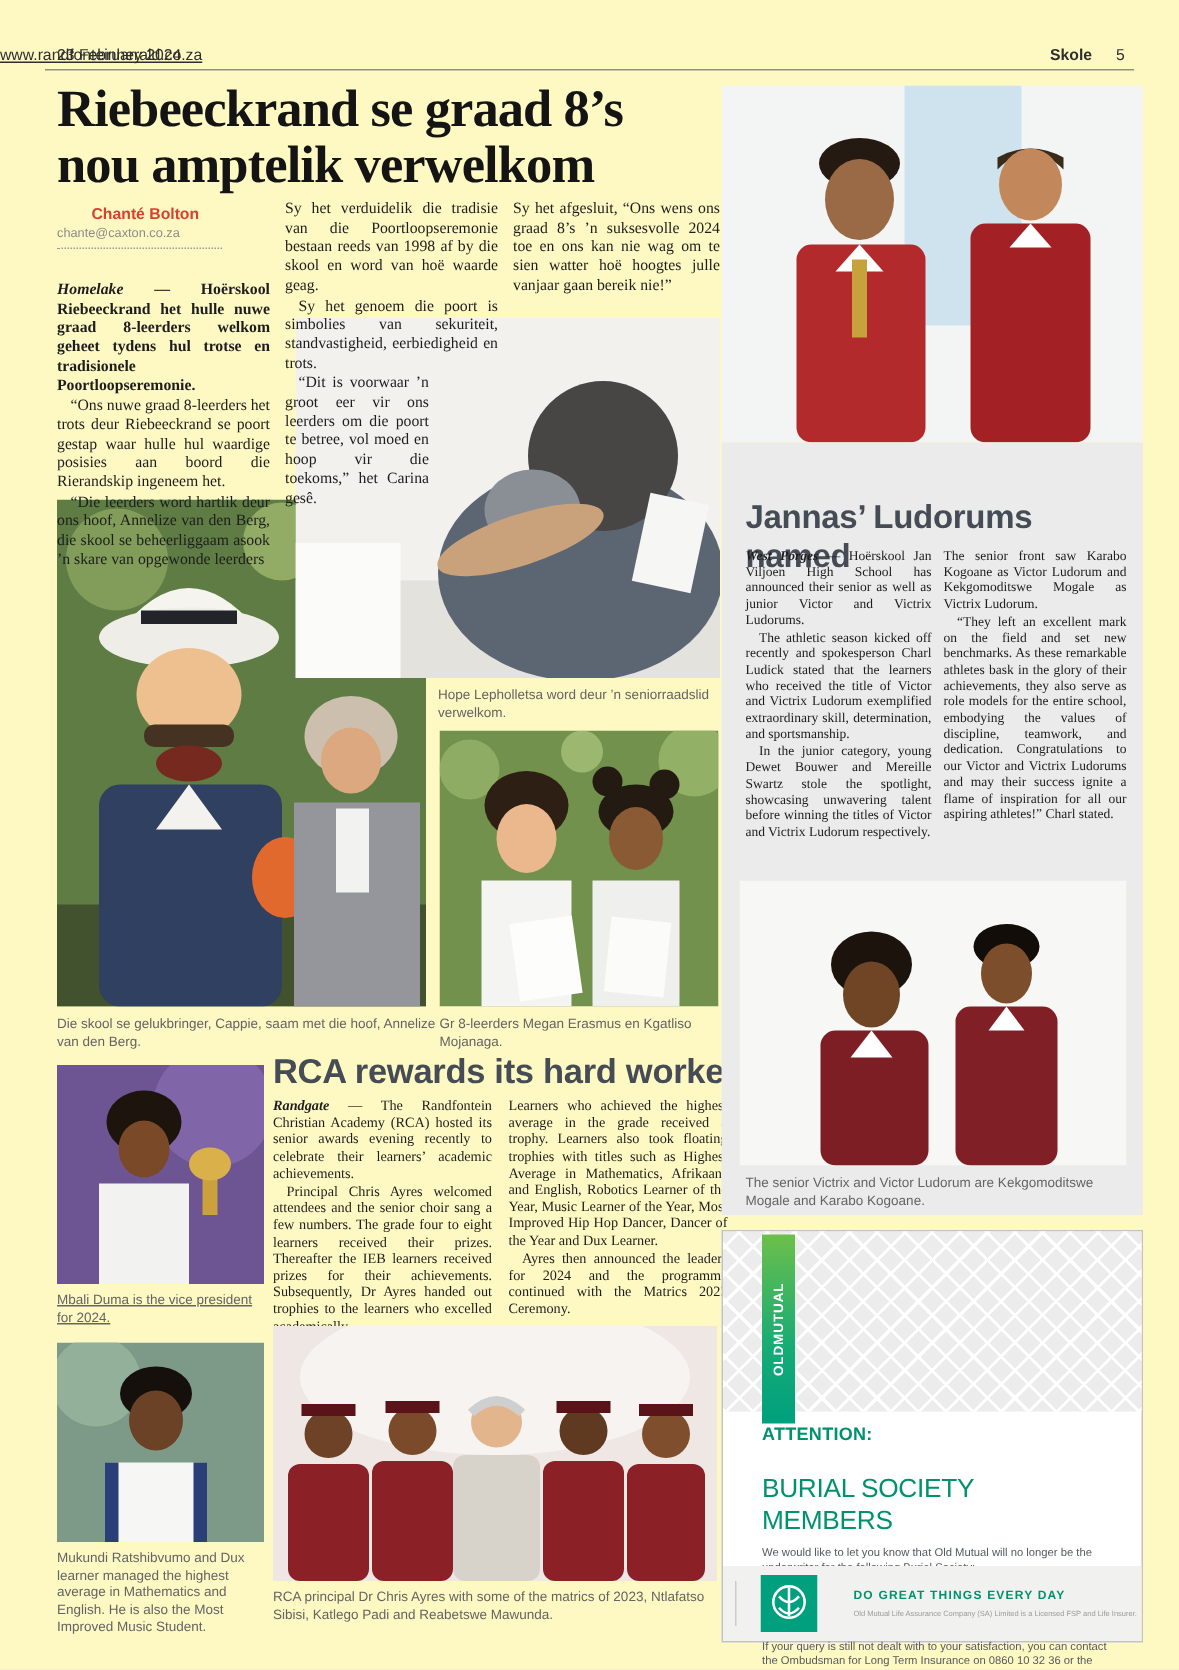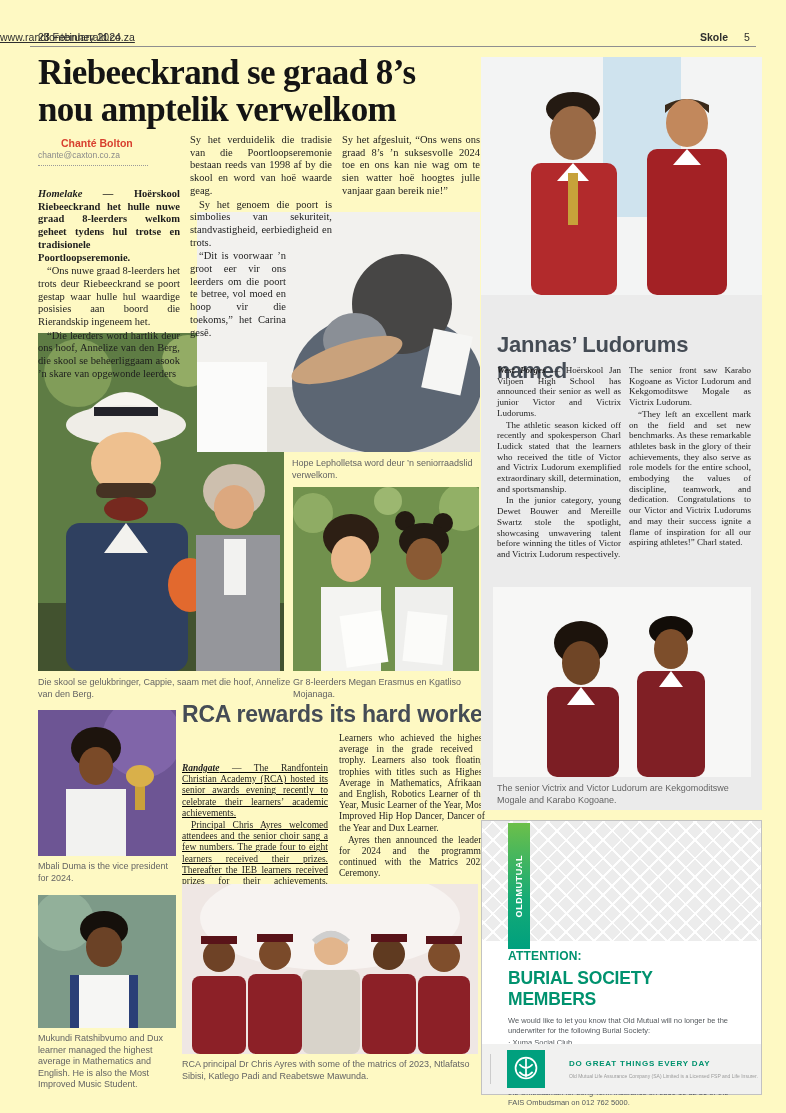--- a/index.html
+++ b/index.html
@@ -35,21 +35,21 @@
 
   
   .ad { border:1px solid #c2c2c2; background:#ffffff; }
   .ad-pattern { left:0; top:0; width:100%; height:120px; background-color:#ececec;
     background-image:
       repeating-linear-gradient(45deg, rgba(255,255,255,.95) 0 2px, rgba(255,255,255,0) 2px 13px),
       repeating-linear-gradient(-45deg, rgba(255,255,255,.95) 0 2px, rgba(255,255,255,0) 2px 13px); }
   .ad-bar { left:26px; top:2px; width:22px; height:126px; background:linear-gradient(180deg,#6cbf4a 0%, #16ab76 60%, #00a07e 100%); display:flex; align-items:center; justify-content:center; }
   .ad-bar span { writing-mode:vertical-rl; transform:rotate(180deg); color:#ffffff; font-size:9px; font-weight:700; letter-spacing:0.6px; }
   .ad-attn { color:#00926e; font-weight:700; font-size:12px; letter-spacing:0.2px; }
-  .ad-title { color:#00926e; font-weight:700; font-size:17.5px; letter-spacing:-0.2px; margin-top:5px; }
+  .ad-title { color:#00926e; font-weight:400; font-size:17.5px; letter-spacing:-0.2px; margin-top:19px; }
   .ad-p { color:#555a5e; font-size:7.5px; line-height:9.5px; margin-top:6px; }
   .ad-footer { left:0; bottom:0; width:100%; height:50px; background:#f1f1f0; display:flex; align-items:center; }
   .ad-slogan { color:#00926e; font-weight:700; font-size:8px; letter-spacing:0.8px; }
   .ad-fine { color:#9b9b9b; font-size:5px; margin-top:5px; }
 </style>
 </head>
 <body>
 
 <div class="page">
 
@@ -141,36 +141,36 @@
 
   <svg class="abs photo" style="left:38px; top:710px;" width="138" height="146" viewBox="0 0 138 146" role="img">
     <rect width="138" height="146" fill="#6d5594"></rect>
     <circle cx="104" cy="28" r="40" fill="#8a6fb4" opacity="0.65"></circle>
     <ellipse cx="58" cy="38" rx="25" ry="21" fill="#1d140d"></ellipse>
     <ellipse cx="58" cy="56" rx="17" ry="19" fill="#7a4a28"></ellipse>
     <rect x="28" y="79" width="60" height="67" fill="#f2f2f0"></rect>
     <rect x="97" y="72" width="10" height="28" fill="#caa13a"></rect>
     <ellipse cx="102" cy="66" rx="14" ry="11" fill="#d9b04a"></ellipse>
   </svg>
-  <div class="abs caption" style="left:38px; top:861px; width:140px;">Mbali Duma is the vice president for 2024.</div>
+  <div class="abs caption" style="left:38px; top:861px; width:140px;text-decoration:underline;">Mbali Duma is the vice president for 2024.</div>
 
   <svg class="abs photo" style="left:38px; top:895px;" width="138" height="133" viewBox="0 0 138 133" role="img">
     <rect width="138" height="133" fill="#7d9a88"></rect>
     <circle cx="26" cy="26" r="30" fill="#9ab7a0" opacity="0.75"></circle>
     <ellipse cx="66" cy="34" rx="24" ry="18" fill="#15100b"></ellipse>
     <ellipse cx="66" cy="52" rx="18" ry="20" fill="#6b4226"></ellipse>
     <rect x="32" y="80" width="68" height="53" fill="#f6f6f4"></rect>
     <rect x="32" y="80" width="9" height="53" fill="#2a3f77"></rect>
     <rect x="91" y="80" width="9" height="53" fill="#2a3f77"></rect>
   </svg>
   <div class="abs caption" style="left:38px; top:1033px; width:142px;">Mukundi Ratshibvumo and Dux learner managed the highest average in Mathematics and English. He is also the Most Improved Music Student.</div>
 
   <div class="abs subhead sans" style="left:182px; top:701px; font-size:23px;">RCA rewards its hard workers</div>
 
-  <div class="col rcol abs" style="left:182px; top:763px; width:146px;text-decoration:underline;">
+  <div class="col rcol abs" style="left:182px; top:733px; width:146px;">
     <p><span class="loc">Randgate</span><span> — The Randfontein Christian Academy (RCA) hosted its senior awards evening recently to celebrate their learners’ academic achievements.</span></p>
     <p>Principal Chris Ayres welcomed attendees and the senior choir sang a few numbers. The grade four to eight learners received their prizes. Thereafter the IEB learners received prizes for their achievements. Subsequently, Dr Ayres handed out trophies to the learners who excelled academically.</p>
   </div>
   <div class="col rcol abs" style="left:339px; top:733px; width:146px;">
     <p>Learners who achieved the highest average in the grade received a trophy. Learners also took floating trophies with titles such as Highest Average in Mathematics, Afrikaans and English, Robotics Learner of the Year, Music Learner of the Year, Most Improved Hip Hop Dancer, Dancer of the Year and Dux Learner.</p>
     <p>Ayres then announced the leaders for 2024 and the programme continued with the Matrics 2023 Ceremony.</p>
   </div>
 
   <svg class="abs photo" style="left:182px; top:884px;" width="296" height="170" viewBox="0 0 296 170" role="img">
     <rect width="296" height="170" fill="#efe7e4"></rect>

